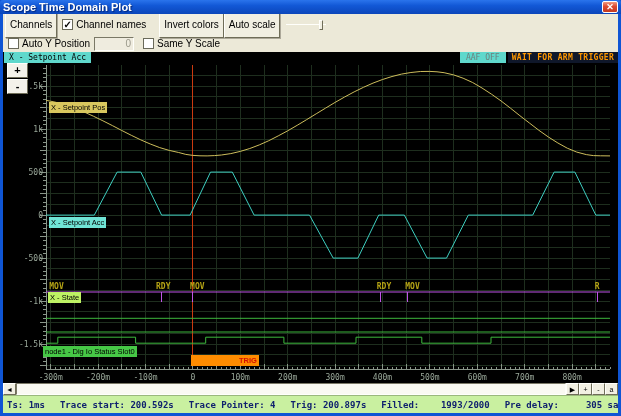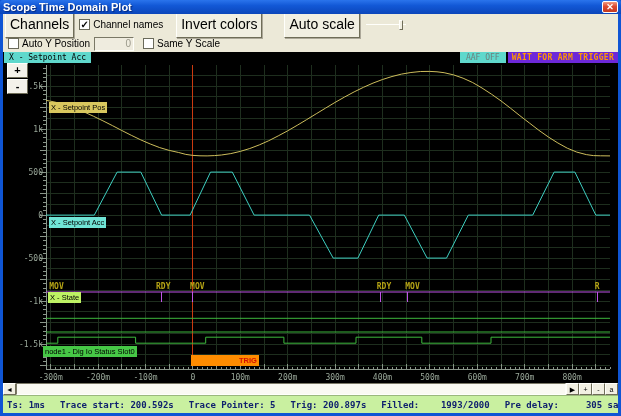--- a/index.html
+++ b/index.html
@@ -14,40 +14,40 @@
   .close-btn{width:16px;height:12px;border-radius:2px;border:1px solid #fff;
              background:linear-gradient(180deg,#f0997e,#dd4a30 45%,#c23a22);
              color:#fff;font-size:9px;font-weight:bold;line-height:10px;text-align:center;cursor:default;}
   .client{width:615px;height:399px;background:#ece9d8;overflow:hidden;display:flex;flex-direction:column;}
 
   
   .toolbar{height:38px;flex:none;padding:2px 2px 0;}
   .tb-row{display:flex;align-items:center;height:17px;}
   .xp-btn{height:26px;background:#f1efe2;border:1px solid;border-color:#fffffb #6f6d58 #6f6d58 #fffffb;
           box-shadow:1px 1px 0 #aca899;font-family:"Liberation Sans",sans-serif;
-          font-size:14px;line-height:13px;padding:0 4px;color:#000;white-space:nowrap;}
+          font-size:10px;line-height:13px;padding:0 4px;color:#000;white-space:nowrap;}
   .cbx{width:11px;height:11px;background:#fff;border:1px solid #6a6a5a;flex:none;
        font-size:10px;line-height:9px;text-align:center;color:#000;font-weight:bold;}
   .tb-label{font-size:10px;color:#000;margin-left:3px;white-space:nowrap;}
   .tb-input{width:40px;height:14px;margin-left:4px;background:#efecdf;border:1px solid;
             border-color:#7a7866 #fffffb #fffffb #7a7866;font-family:"Liberation Sans",sans-serif;
             font-size:10px;color:#9a988a;text-align:right;padding:0 2px;}
   .slider{position:relative;width:40px;height:14px;margin-left:6px;flex:none;}
   .slider-track{position:absolute;left:0;right:0;top:6px;height:1px;background:#8a8878;
                 border-bottom:1px solid #fffffb;}
   .slider-handle{position:absolute;right:3px;top:2px;width:4px;height:10px;background:#f1efe2;
                  border:1px solid;border-color:#fffffb #6f6d58 #6f6d58 #fffffb;}
 
   
   .plot-header{height:11px;flex:none;background:#000;display:flex;align-items:stretch;
                font-family:"DejaVu Sans Mono",monospace;font-size:8px;line-height:11px;}
   .chip-sel{background:#5fd8cc;color:#000;padding:0 5px;margin-left:1px;white-space:nowrap;}
   .ph-spacer{flex:1;}
   .chip-aaf{background:#5fd8cc;color:#6d7f7c;padding:0 6px;margin-right:2px;white-space:nowrap;}
-  .chip-wait{background:#6d28d9;color:#ff9800;font-weight:bold;letter-spacing:0.3px;
+  .chip-wait{background:#0f172a;color:#ff9800;font-weight:bold;letter-spacing:0.3px;
              padding:0 4px;white-space:nowrap;}
 
   
   .plot-area{position:relative;height:320px;flex:none;background:#000;overflow:hidden;}
   .plot-area svg{position:absolute;left:0;top:0;}
   .zoom-btn{position:absolute;left:4px;width:21px;height:15px;background:#f4f2ea;border:1px solid;
             border-color:#fffffb #6f6d58 #6f6d58 #fffffb;font-size:11px;font-weight:bold;
             line-height:12px;text-align:center;color:#000;}
   .zoom-in{top:0;}
   .zoom-out{top:16px;}
@@ -84,21 +84,21 @@
   </div>
 
   <div class="client">
 
     <div class="toolbar">
       <div class="tb-row">
         <button class="xp-btn">Channels</button>
         <span class="cbx checked" style="margin-left:5px;">✓</span>
         <span class="tb-label">Channel names</span>
         <button class="xp-btn" style="margin-left:13px;">Invert colors</button>
-        <button class="xp-btn" style="margin-left:22px;">Auto scale</button>
+        <button class="xp-btn" style="">Auto scale</button>
         <div class="slider">
           <div class="slider-track"></div>
           <div class="slider-handle"></div>
         </div>
       </div>
       <div class="tb-row" style="margin-top:2px;">
         <span class="cbx" style="margin-left:3px;"></span>
         <span class="tb-label">Auto Y Position</span>
         <input class="tb-input" value="0" style="">
         <span class="cbx" style="margin-left:9px;"></span>
@@ -418,16 +418,16 @@
 
     <div class="hscroll">
       <button class="sc-btn"><span>◄</span></button>
       <div class="sc-track"></div>
       <button class="sc-btn"><span>▶</span></button>
       <button class="sc-btn"><span>+</span></button>
       <button class="sc-btn"><span>-</span></button>
       <button class="sc-btn"><span>a</span></button>
     </div>
 
-    <div class="statusbar"><span>Ts: 1ms</span><span>Trace start: 200.592s</span><span>Trace Pointer: 5</span><span>Trig: 200.897s</span><span>Filled:    1993/2000</span><span>Pre delay:     305 sam</span></div>
+    <div class="statusbar"><span>Ts: 1ms</span><span>Trace start: 200.592s</span><span>Trace Pointer: 4</span><span>Trig: 200.897s</span><span>Filled:    1993/2000</span><span>Pre delay:     305 sam</span></div>
 
   </div>
 </div>
 
 </body></html>

